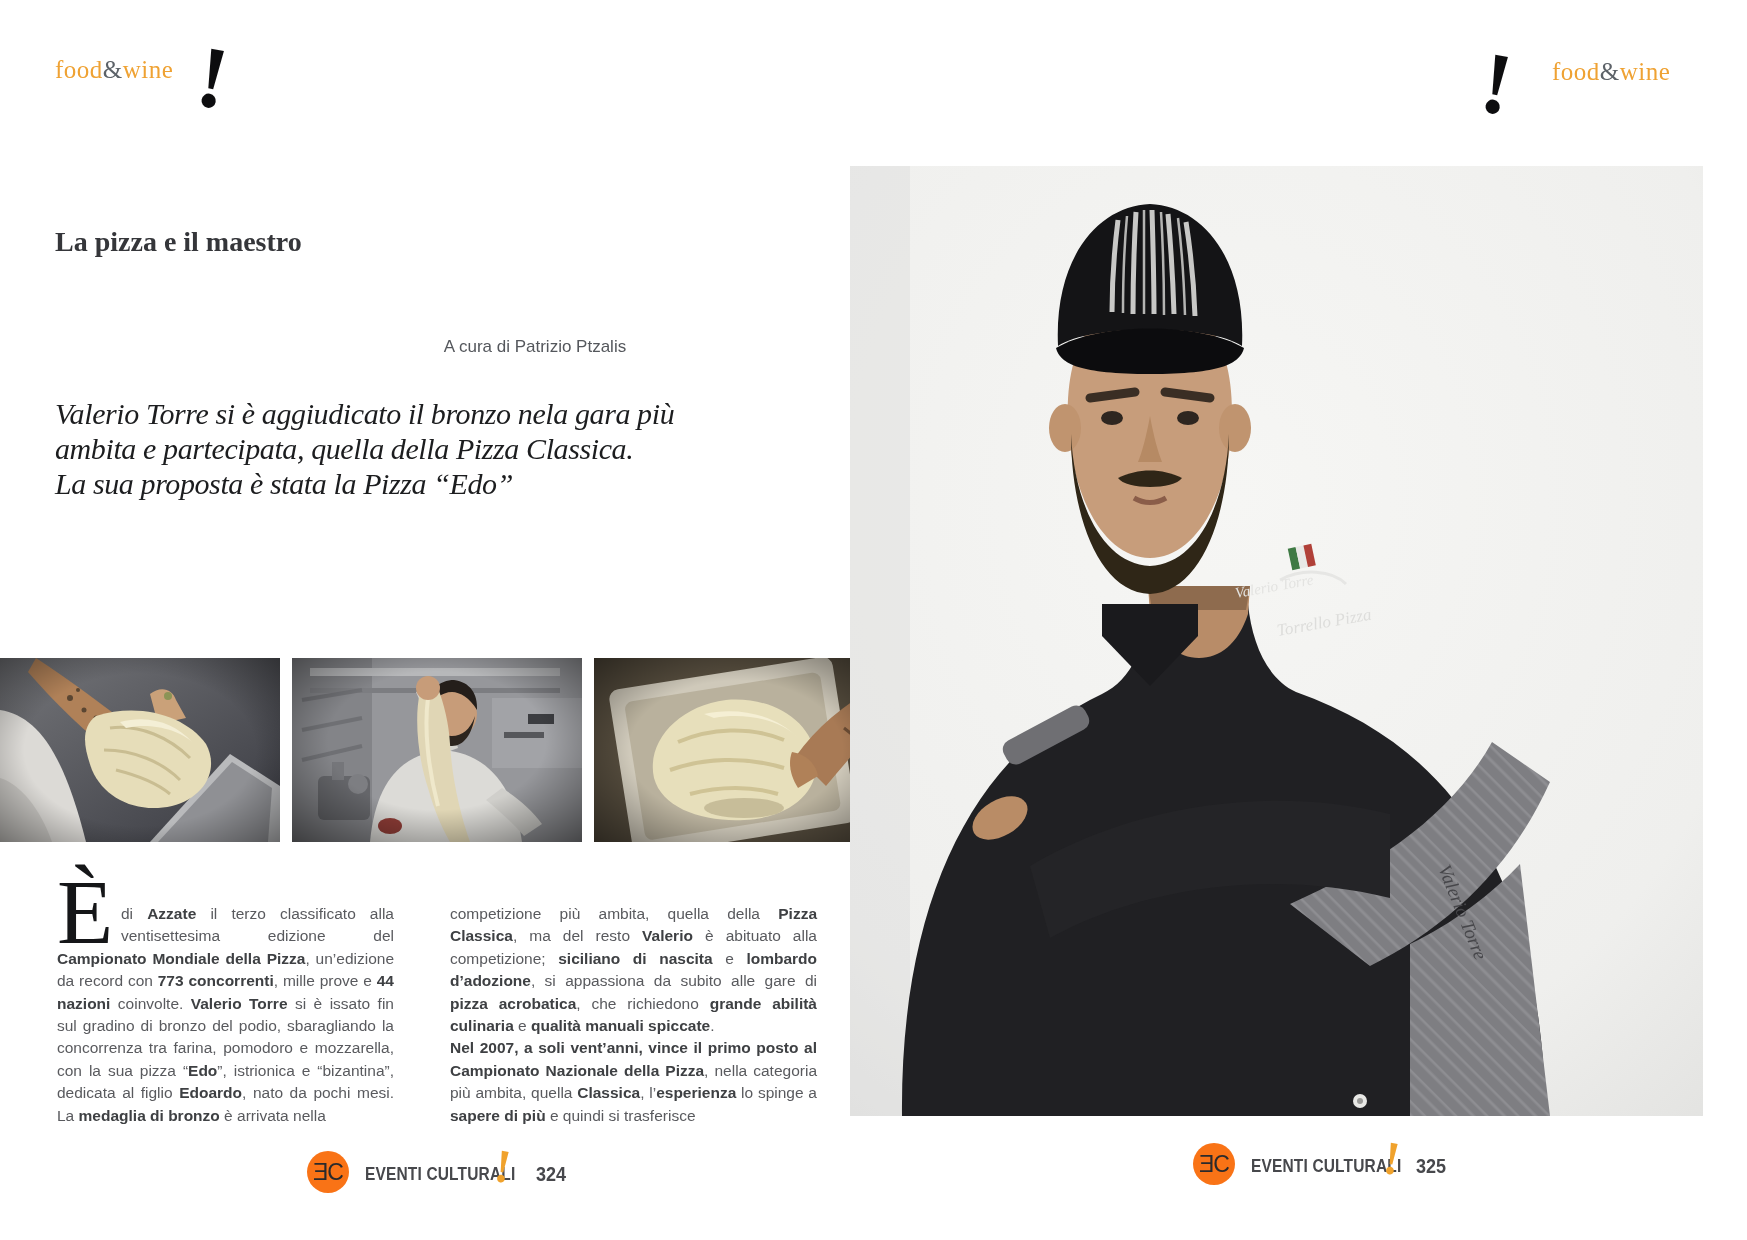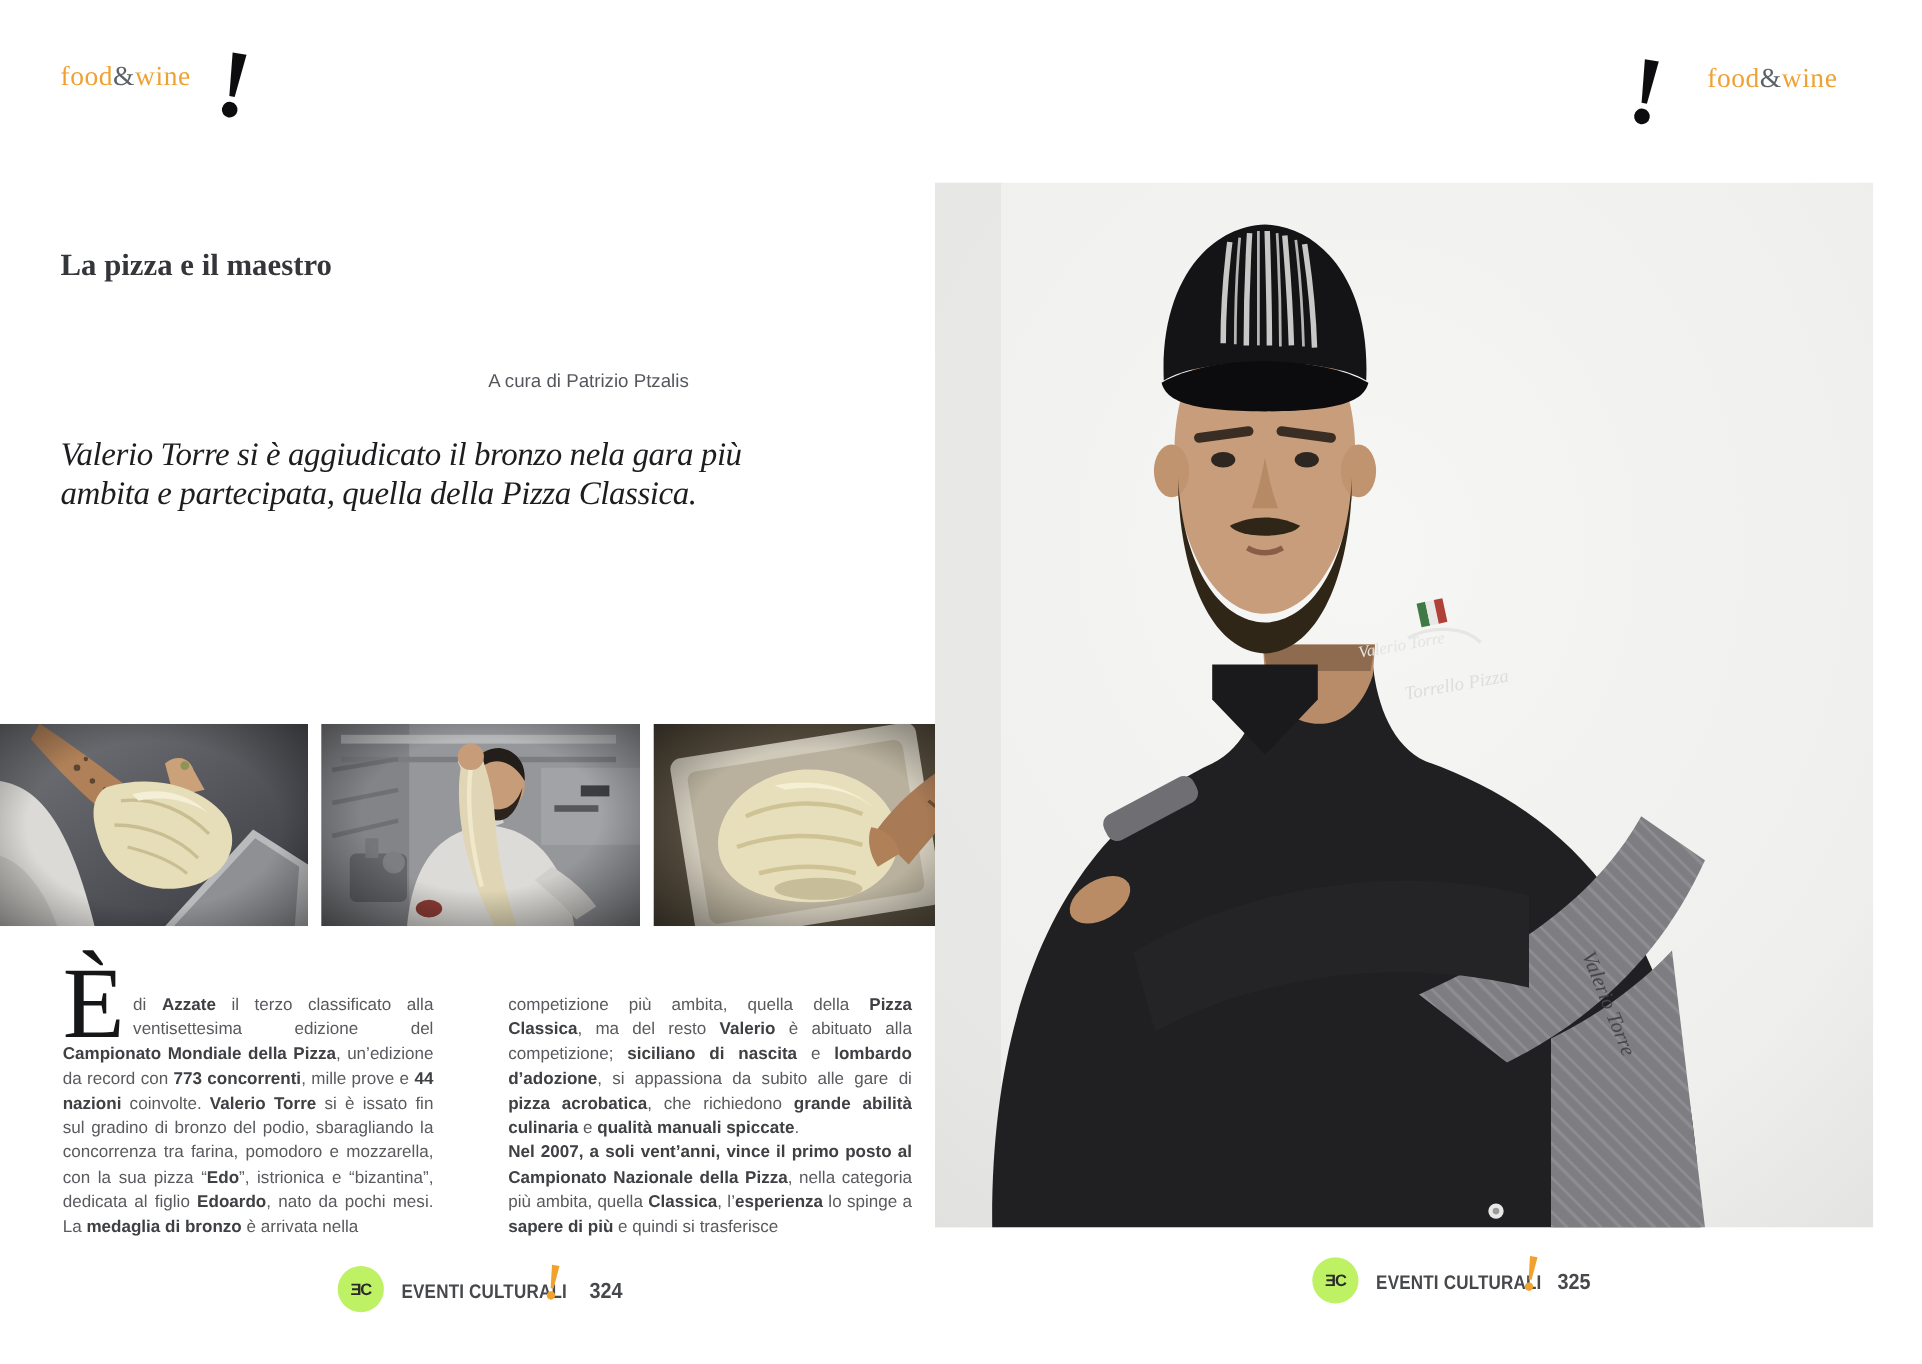--- a/index.html
+++ b/index.html
@@ -51,31 +51,31 @@
   .ph3 { left: 594px; width: 284px; }
   
   .col {
     position: absolute; top: 903px;
     font-size: 15.5px; line-height: 22.4px; color: #595A5E;
     text-align: justify;
   }
   .col p { margin: 0; }
   .col b { color: #3E4043; }
   .col1 { left: 57px;  width: 337px; }
-  .col2 { left: 450px; width: 367px; margin-left: 12px; }
+  .col2 { left: 450px; width: 367px; }
   .dropcap {
     float: left; width: 64px; height: 44px;
     font: 400 92px/44px "Liberation Serif", serif;
     position: relative; top: -13px; padding-right: 12px;
     color: #151618;
   }
   
   .logo-circle {
     position: absolute; width: 42px; height: 42px; border-radius: 50%;
-    background: #bef264; color: #2A2A2C; font-weight: 700; font-size: 15px;
+    background: #f97316; color: #2A2A2C; font-weight: 400; font-size: 23px;
     display: flex; align-items: center; justify-content: center;
     letter-spacing: -1px;
   }
   .footer-name {
     position: absolute; font-weight: 700; font-size: 18px; color: #47484C;
     transform: scaleX(.86); transform-origin: left top; white-space: nowrap;
     letter-spacing: .2px;
   }
   .footer-bang {
     position: absolute; font-family: "Liberation Serif", serif;
@@ -111,20 +111,21 @@
 
   <span class="bang-header bang-right">!</span>
   <div class="brand brand-right"><span>food</span><span class="amp">&amp;</span><span>wine</span></div>
 
   <h2 class="subtitle">La pizza e il maestro</h2>
   <div class="byline">A cura di Patrizio Ptzalis</div>
 
   <div class="lede">
     <div>Valerio Torre si è aggiudicato il bronzo nela gara più</div>
     <div>ambita e partecipata, quella della Pizza Classica.</div>
+    <div>La sua proposta è stata la Pizza “Edo”</div>
   </div>
 
   <div class="photo ph1">
     <svg viewBox="0 0 280 184" preserveAspectRatio="none" aria-hidden="true">
       <defs>
         <linearGradient id="p1bg" x1="0" y1="0" x2="1" y2="1">
           <stop offset="0" stop-color="#75767a"></stop>
             <stop offset="1" stop-color="#383940"></stop>
         </linearGradient>
         <radialGradient id="v1" cx=".5" cy=".5" r=".75">

